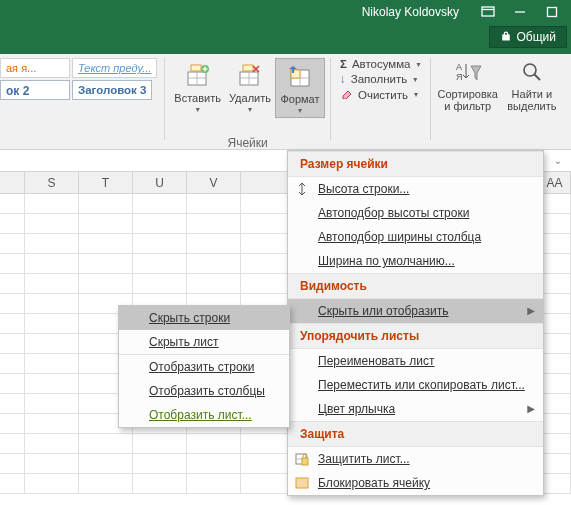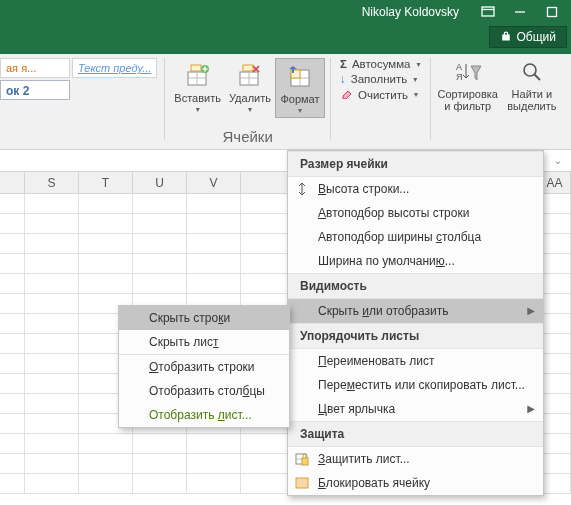--- a/index.html
+++ b/index.html
@@ -21,44 +21,44 @@
   .styleA { color: #dc6900; }
   .styleB { color: #5b9bd5; text-decoration: underline; font-style: italic; text-align: right; }
   .styleC { color: #3f6fa5; font-weight: 600; font-size:12px; border:1px solid #aeb8c9;}
   .styleD { color: #3f6fa5; font-weight: 600; font-size:11.5px; border:1px solid #aeb8c9;}
   
   .ribgroup { display: flex; flex-direction: column; align-items: center; padding: 4px 2px 2px 2px; }
   .ribrow { display: flex; }
   .ribbtn { display: flex; flex-direction: column; align-items: center; padding: 2px 4px; font-size: 11px; color: #444; min-width: 50px; }
   .ribbtn .ic { height: 32px; display:flex; align-items:center; justify-content:center; }
   .ribbtn .arrow { font-size: 8px; margin-top: 1px; color:#666;}
-  .riblabel { font-size: 15px; color: #666; text-align: left; margin-top: 10px; }
+  .riblabel { font-size: 12px; color: #666; text-align: left; margin-top: 18px; }
   .sep { width: 1px; background: #d4d4d4; margin: 4px 3px; height: 82px; }
   
   .smallitems { display: flex; flex-direction: column; padding: 4px 6px 0 6px; gap: 3px; font-size: 11.5px; color: #444; }
   .smallitems .si { display: flex; align-items: center; gap: 5px; white-space: nowrap; }
   .smallitems .arrow { font-size: 8px; margin-left: 1px; color:#666;}
   
   .fmtbtn { background: #cdcdcd; border: 1px solid #aaa; }
   
   .formulabar { height: 22px; border-bottom: 1px solid #d4d4d4; display:flex; align-items:center; }
   .fbchev { width:18px; text-align:center; color:#888; font-size:10px; margin-left:auto; margin-right:4px;}
   
   .colheaders { display: flex; height: 22px; background: #f0f0f0; border-bottom: 1px solid #d4d4d4; font-size: 12px; color: #555; }
   .colheaders div { border-right: 1px solid #d4d4d4; width: 54px; text-align: center; line-height: 22px; }
   
   .grid { position: relative; }
   .gridrow { display: flex; height: 20px; }
   .gridrow div { border-right: 1px solid #e0e0e0; border-bottom: 1px solid #e0e0e0; width: 54px; }
   
   .menu { position: absolute; background: #fcfcfc; border: 1px solid #c6c6c6; box-shadow: 2px 3px 6px rgba(0,0,0,0.25); font-size: 12px; color: #333; }
-  .menu .item { padding: 5px 21px 5px 30px; white-space: nowrap; position: relative; }
+  .menu .item { padding: 5px 21px 5px 30px; white-space: nowrap; position: relative; text-decoration: underline; }
   .menu .item.hl { background: #c5c5c5; }
   .menu .item.dis { color: #4d7c0f; }
-  .menu .section { padding: 5px 12px 5px 12px; font-weight: 600; color: #404040; background: #f0f0f0; border-top: 1px solid #e3e3e3; border-bottom:1px solid #e3e3e3;}
+  .menu .section { padding: 5px 12px 5px 12px; font-weight: 600; color: #c2410c; background: #f0f0f0; border-top: 1px solid #e3e3e3; border-bottom:1px solid #e3e3e3;}
   .menu .itemicon { position:absolute; left:6px; top:4px; width:16px; height:16px; }
   .menu .subarrow { position: absolute; right: 8px; top: 6px; font-size: 10px; color: #666; }
   .u { text-decoration: underline; }
   
   .ctxmenu { top: 305px; left: 118px; width: 172px; }
   .mainmenu { top: 150px; left: 287px; width: 257px; }
   
   svg.icon { display:block; }
 </style>
 </head>
@@ -94,20 +94,21 @@
 </div>
 
 <div class="ribbon">
   <div class="stylesbox">
     <div class="stylerow">
       <div class="stylecell styleA">ая я...</div>
       <div class="stylecell styleB">Текст преду...</div>
     </div>
     <div class="stylerow">
       <div class="stylecell styleC">ок 2</div>
+      <div class="stylecell styleD">Заголовок 3</div>
     </div>
   </div>
   <div class="sep"></div>
   <div class="ribgroup">
     <div class="ribrow">
       <div class="ribbtn">
         <div class="ic">
           <svg class="icon" width="26" height="26">
               <rect x="3" y="9" width="18" height="13" fill="#fff" stroke="#888"></rect>
               <line x1="3" y1="15" x2="21" y2="15" stroke="#bbb"></line>

